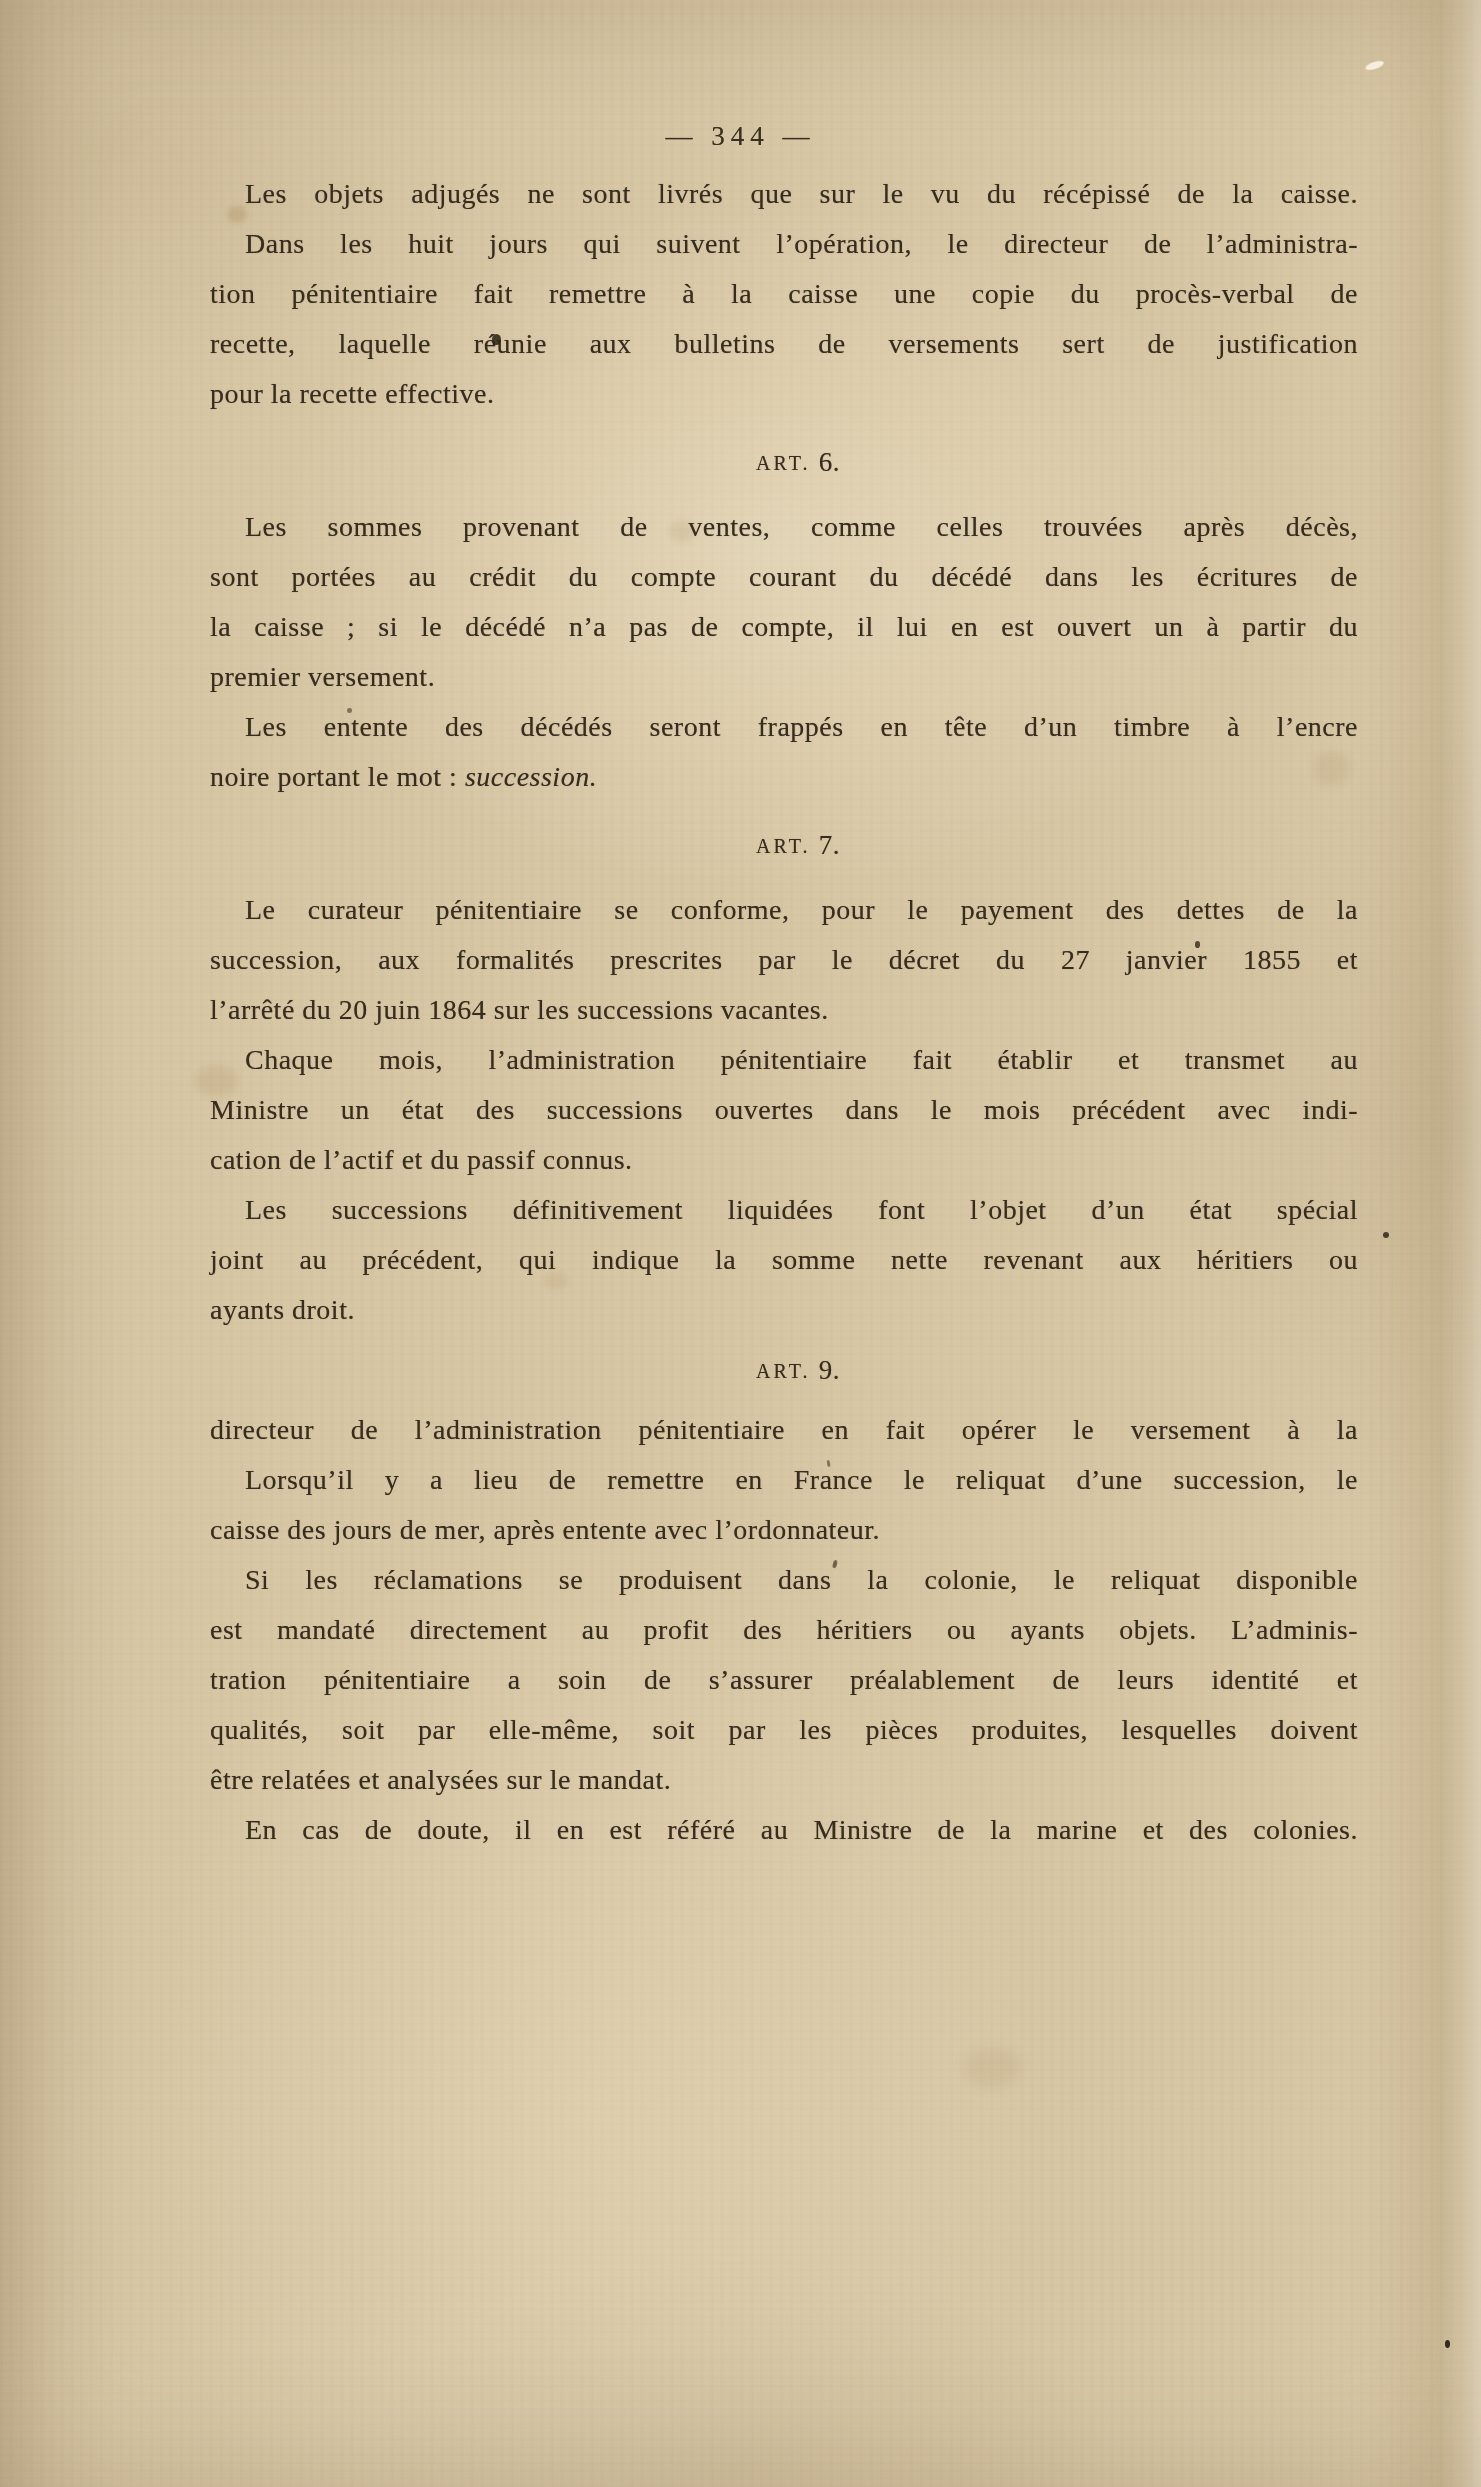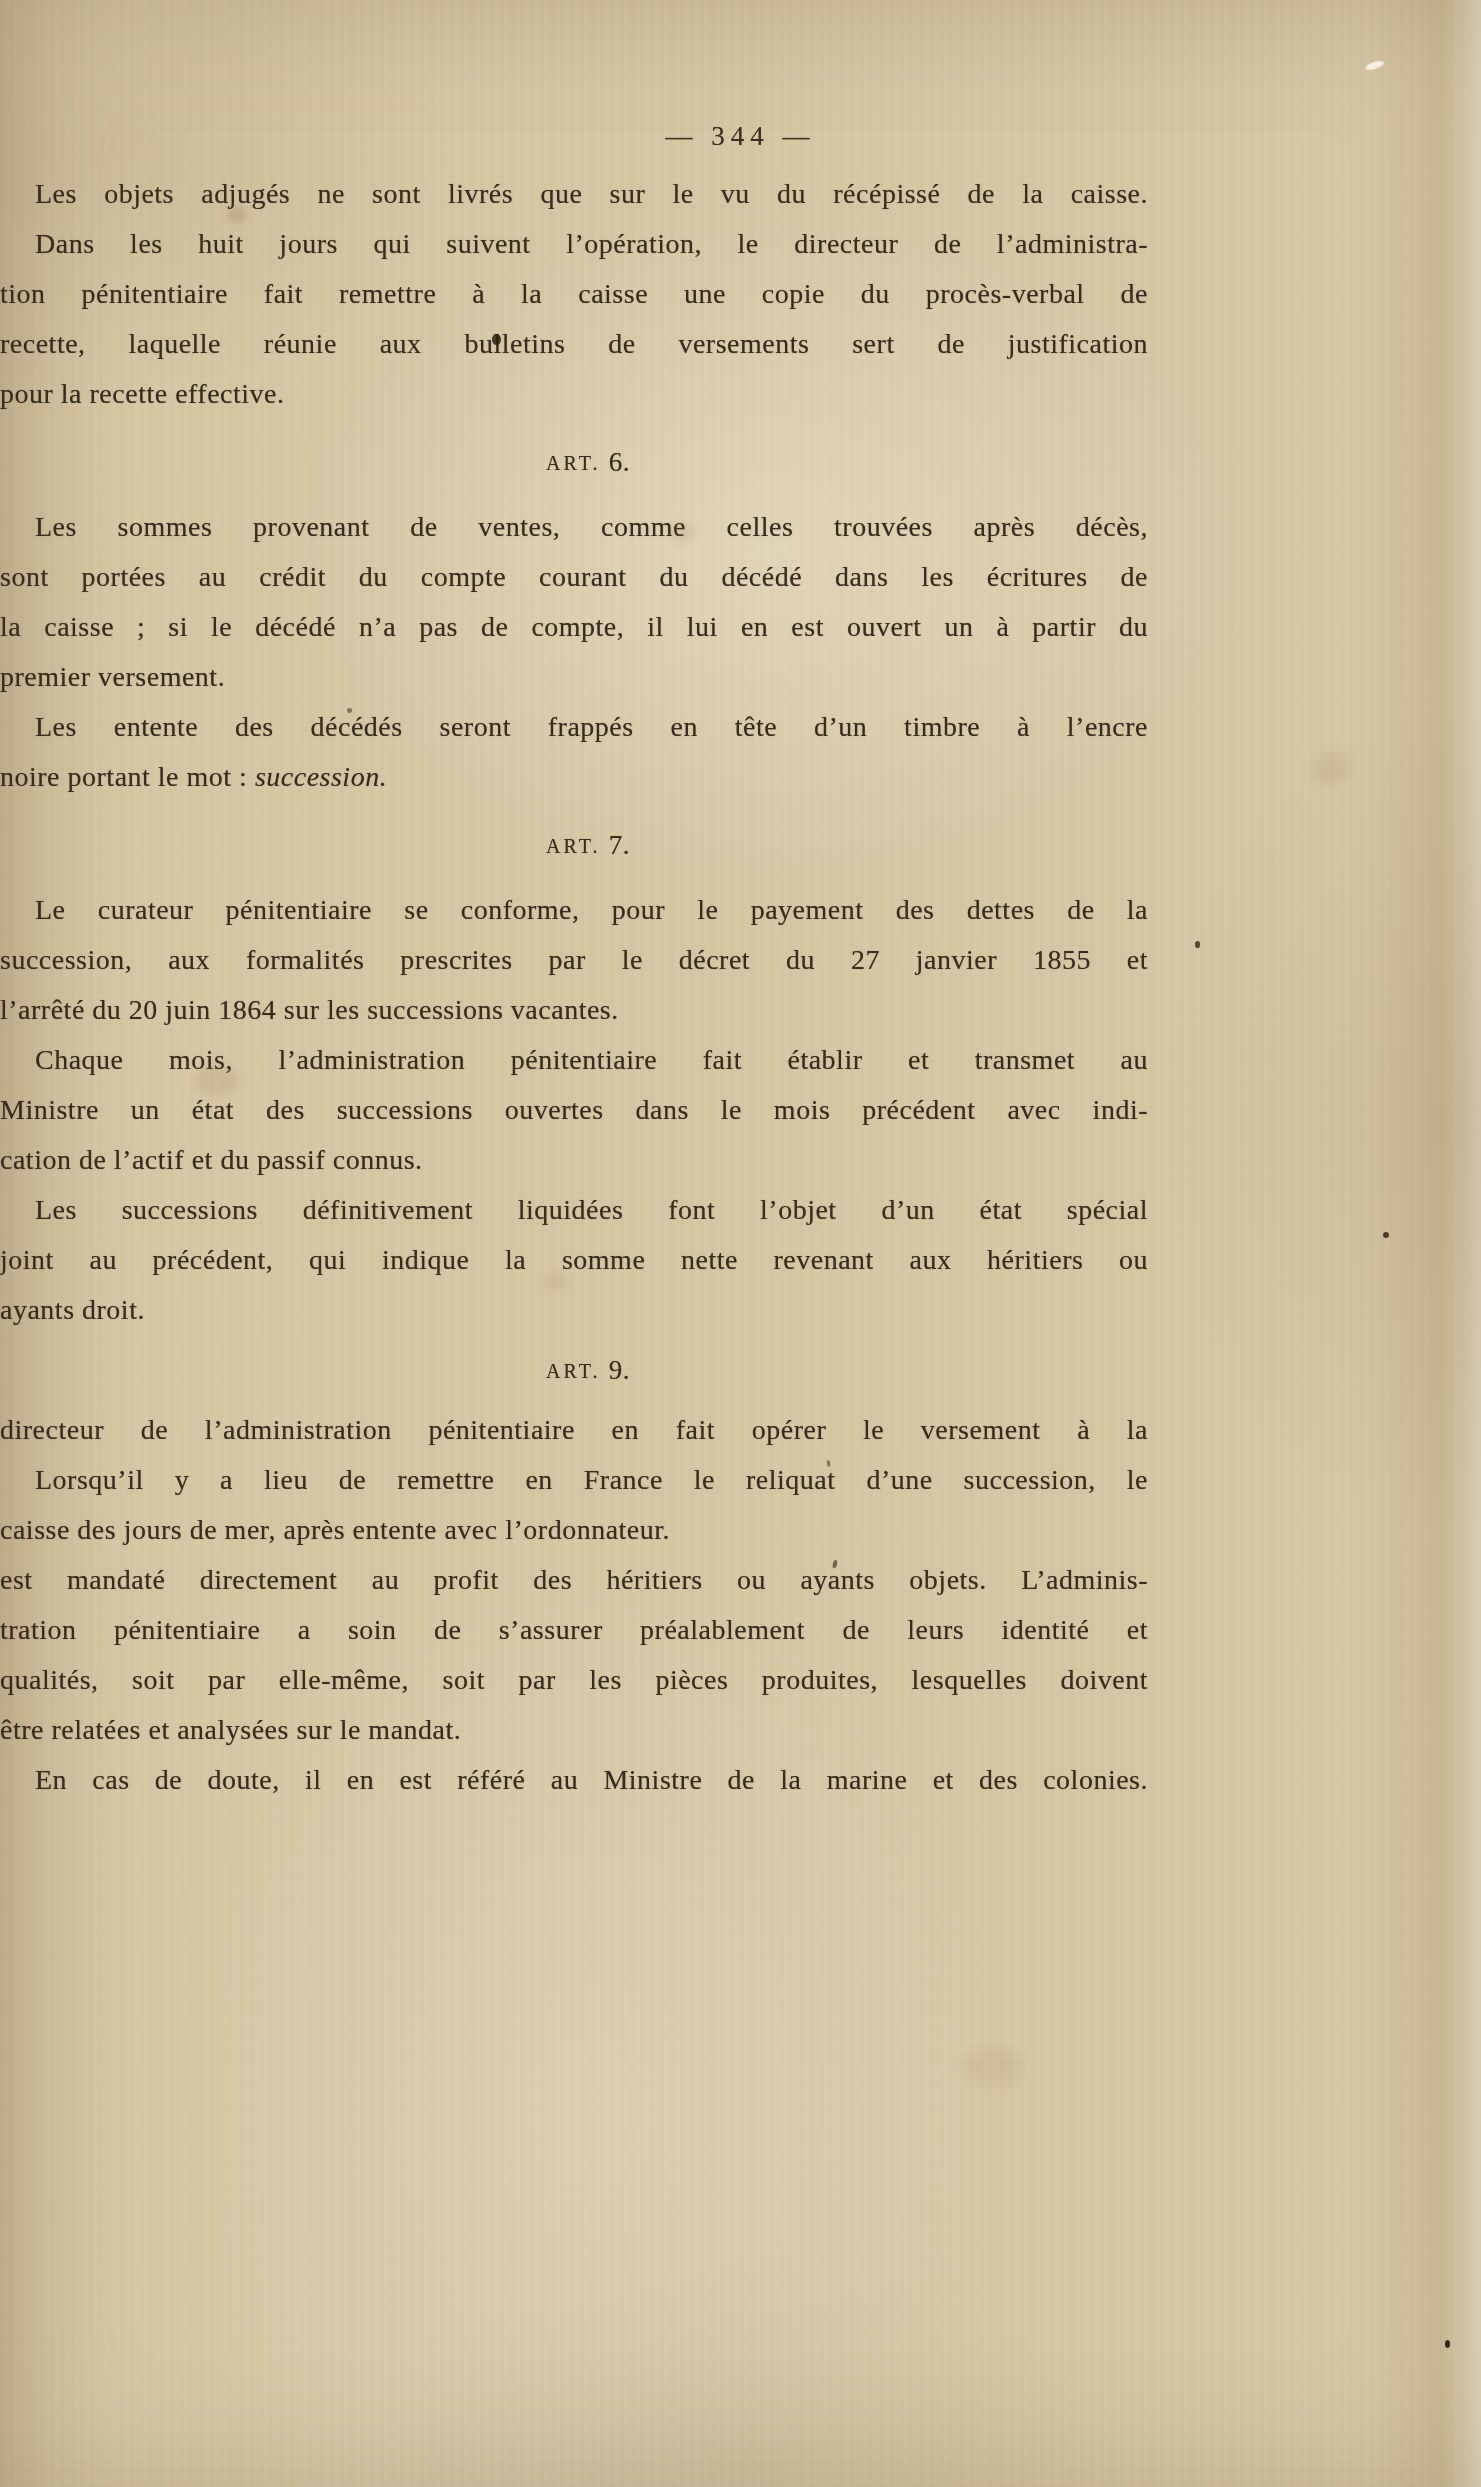--- a/index.html
+++ b/index.html
@@ -33,20 +33,21 @@
     text-align: center;
     font-size: 27px;
     letter-spacing: 6px;
     color: #3a3022;
     text-shadow: 0 0 0.6px rgba(58,48,34,0.55);
     font-family: Liberation Serif, serif;
   }
   .content {
     position: relative;
     margin-top: 16.6px;
+    padding-left: 210px;
     width: 1148px;
     font-size: 28px;
     letter-spacing: 0.5px;
     text-shadow: 0 0 0.8px rgba(56,46,32,0.50);
   }
   .para { margin: 0; padding: 0; }
   .line {
     display: block;
     line-height: 50px;
     text-align: justify;
@@ -145,20 +146,21 @@
       <span class="art-label">ART.</span><span class="art-num">9.</span>
     </div>
 
     <p class="para">
       <span class="line">directeur de l’administration pénitentiaire en fait opérer le versement à la</span>
       <span class="line indent">Lorsqu’il y a lieu de remettre en France le reliquat d’une succession, le</span>
       <span class="line last">caisse des jours de mer, après entente avec l’ordonnateur.</span>
     </p>
 
     <p class="para">
+      <span class="line indent">Si les réclamations se produisent dans la colonie, le reliquat disponible</span>
       <span class="line">est mandaté directement au profit des héritiers ou ayants objets. L’adminis-</span>
       <span class="line">tration pénitentiaire a soin de s’assurer préalablement de leurs identité et</span>
       <span class="line">qualités, soit par elle-même, soit par les pièces produites, lesquelles doivent</span>
       <span class="line last">être relatées et analysées sur le mandat.</span>
     </p>
 
     <p class="para">
       <span class="line indent">En cas de doute, il en est référé au Ministre de la marine et des colonies.</span>
     </p>
 

